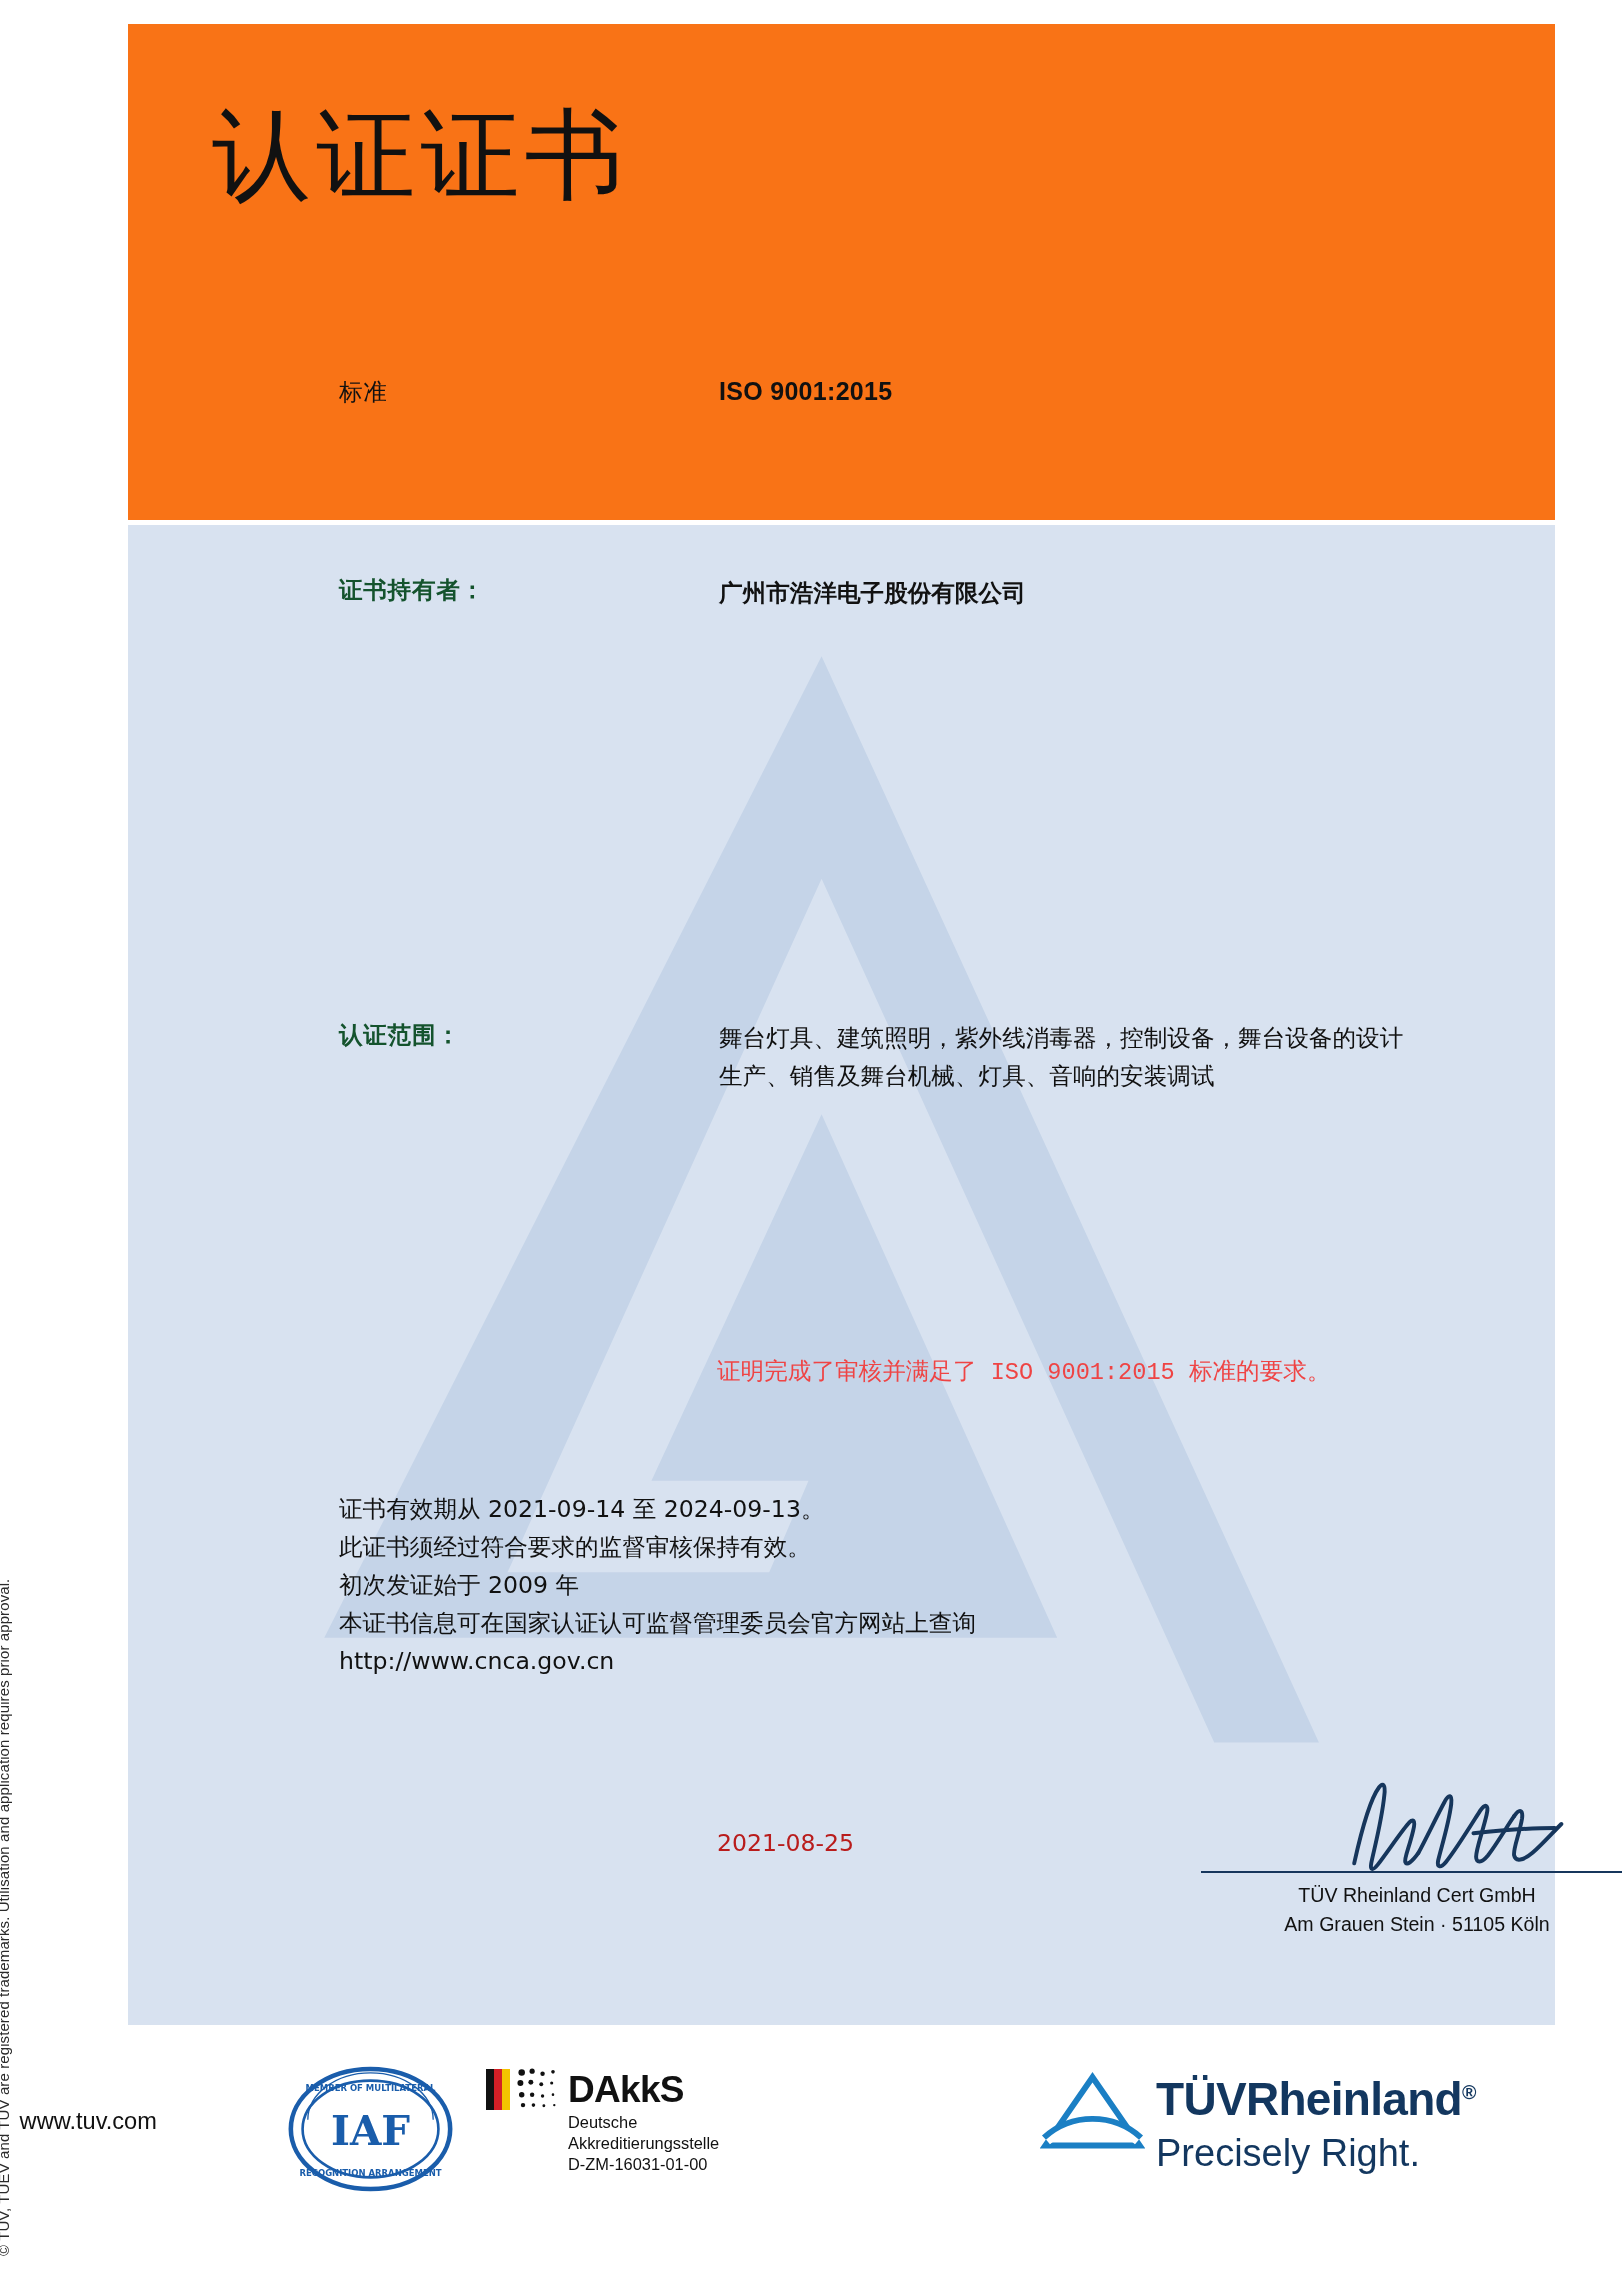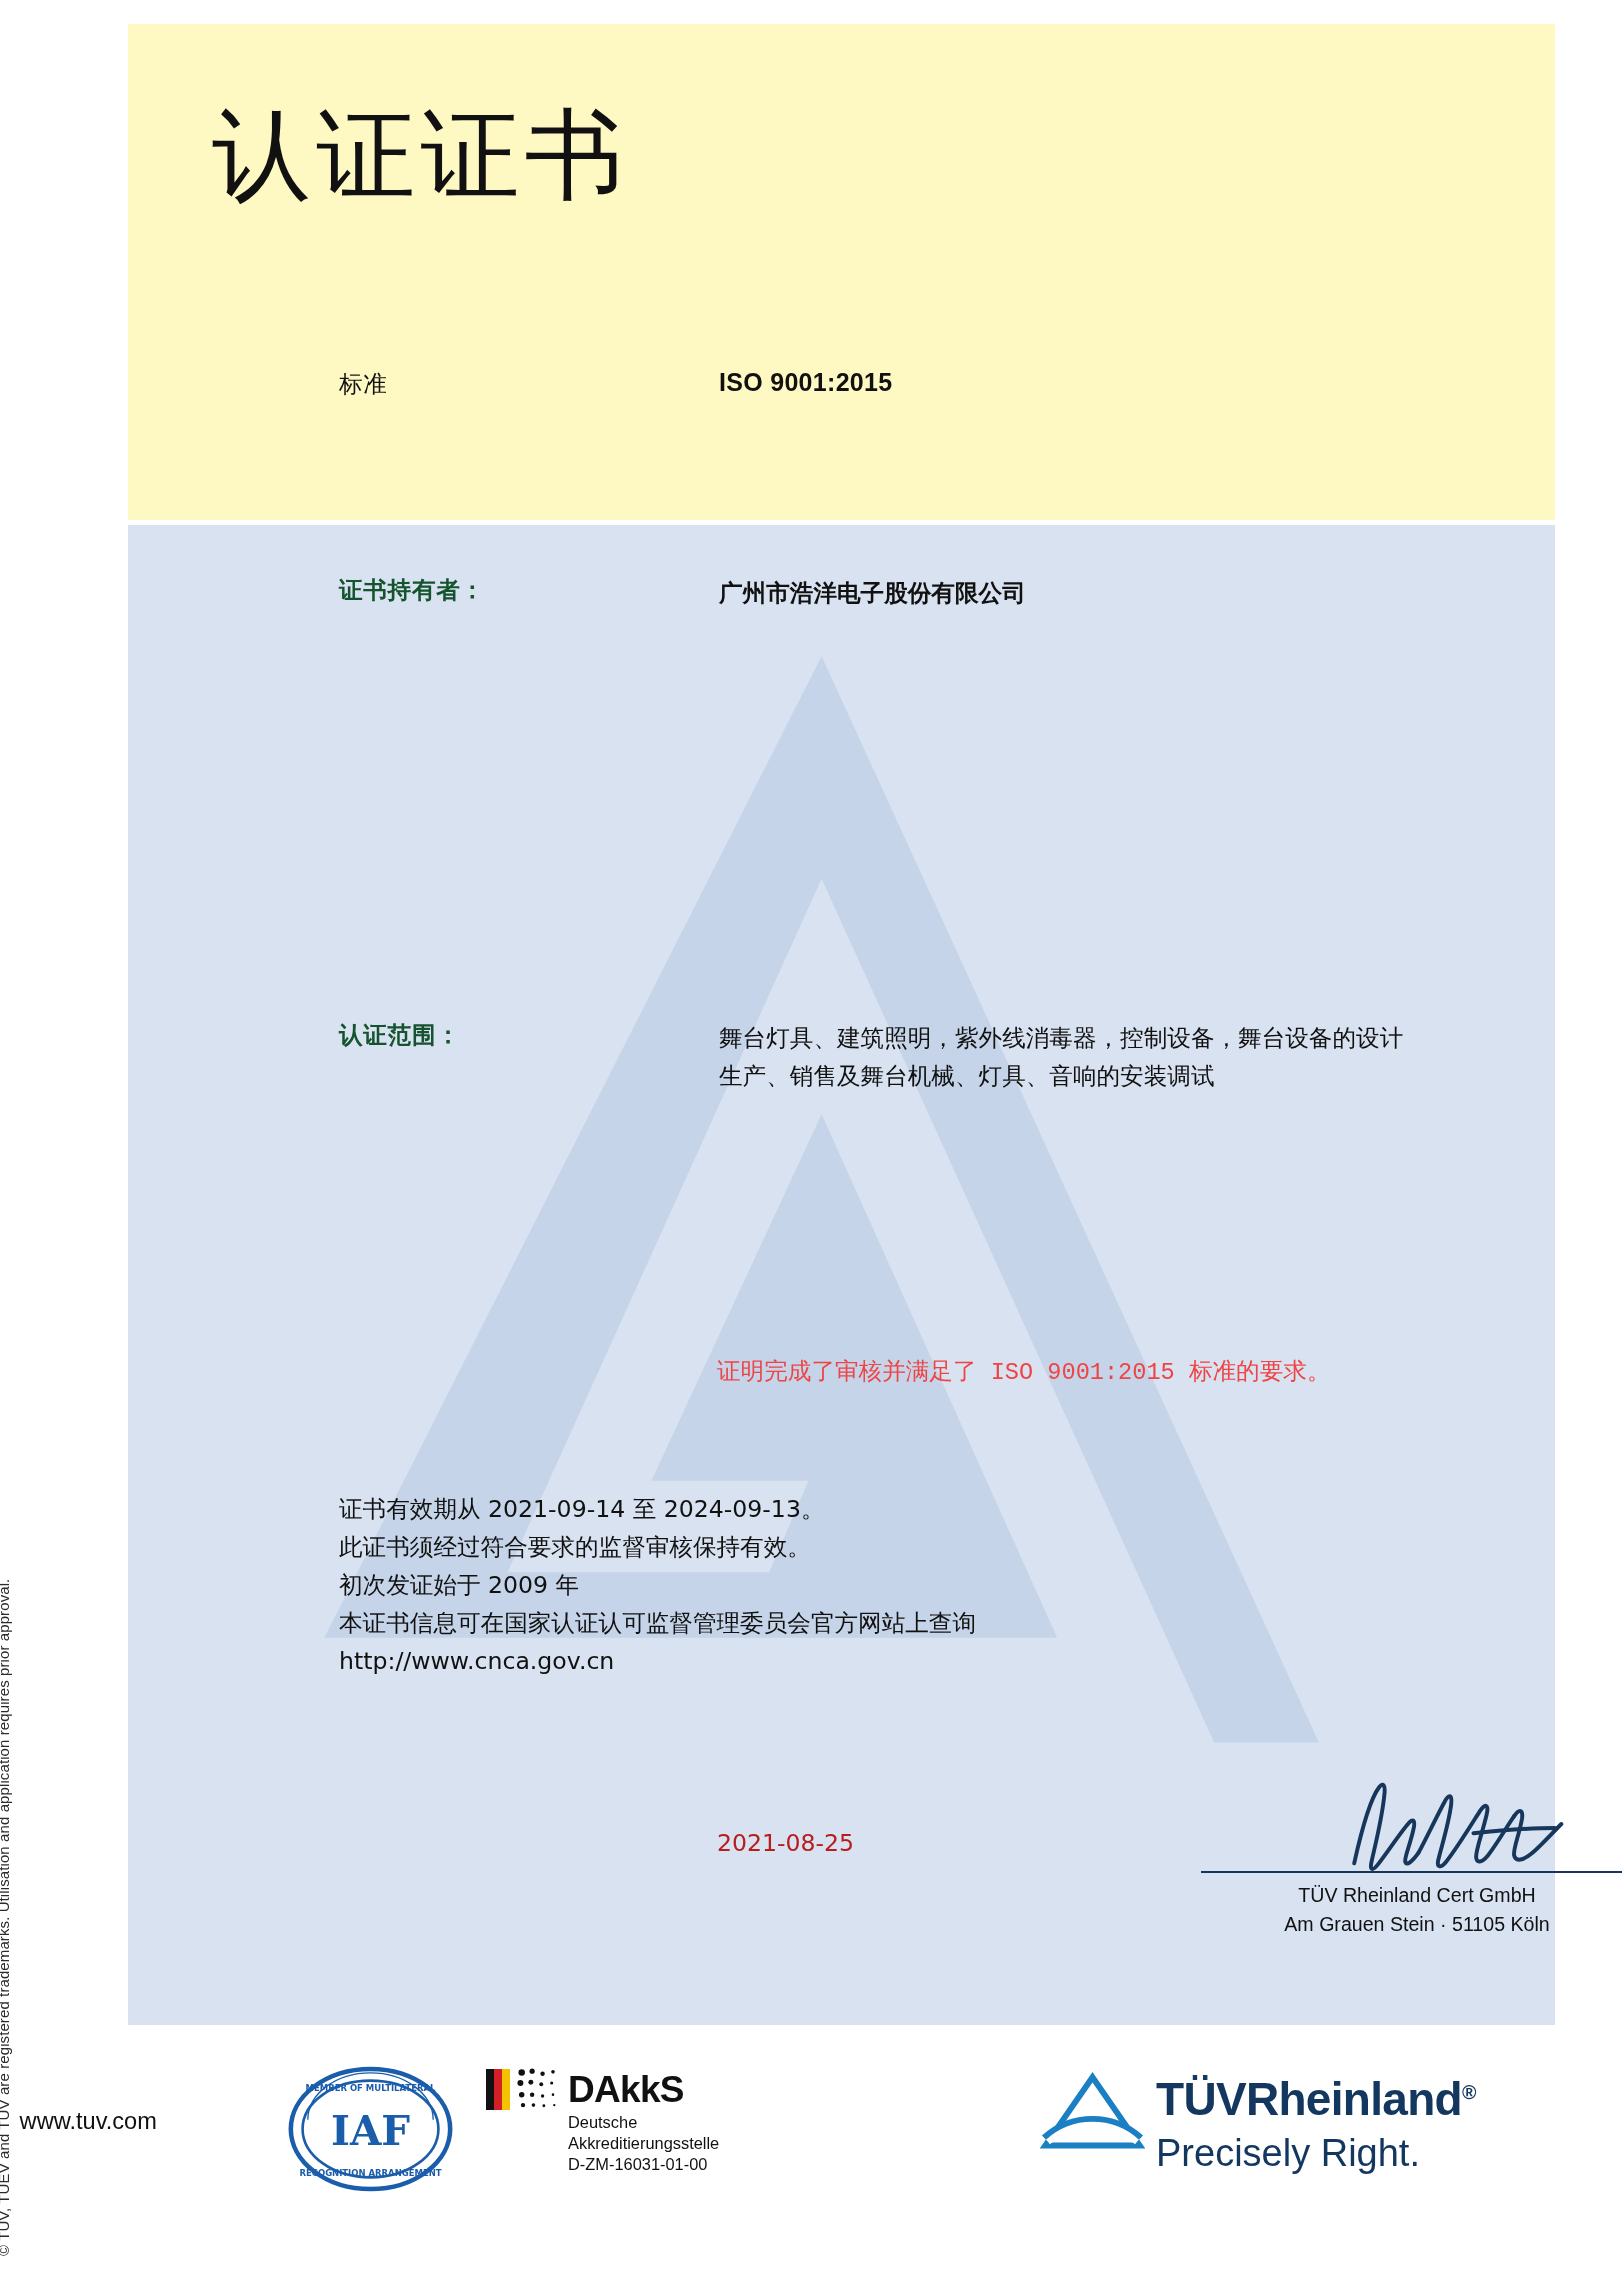--- a/index.html
+++ b/index.html
@@ -33,21 +33,21 @@
     position: absolute;
     left: 128px;
     top: 23.6px;
     width: 1427px;
     height: 2225px;
   }
 
   .band {
     position: absolute;
     left: 0; right: 0;
-    background: #fef9c3;
+    background: #f97316;
   }
   .band-top {
     top: 0;
     height: 496px;
   }
   .band-body {
     top: 501px;
     height: 1500px;
     background: #d8e2f0;
     overflow: hidden;
@@ -93,21 +93,21 @@
   .lbl-light {
     font-weight: 400;
   }
   .val {
     font-size: 25px;
     font-weight: 700;
     color: #111;
     letter-spacing: 0.3px;
   }
 
-  .r-standard { left: 211px; top: 344px; }
+  .r-standard { left: 211px; top: 352px; align-items: center; }
   .r-standard .lbl { width: 380px; }
   .r-regno { left: 211px; top: 432px; }
   .r-regno .lbl { width: 380px; }
 
   
   .brow {
     position: absolute;
     display: flex;
   }
   .brow .blbl {

